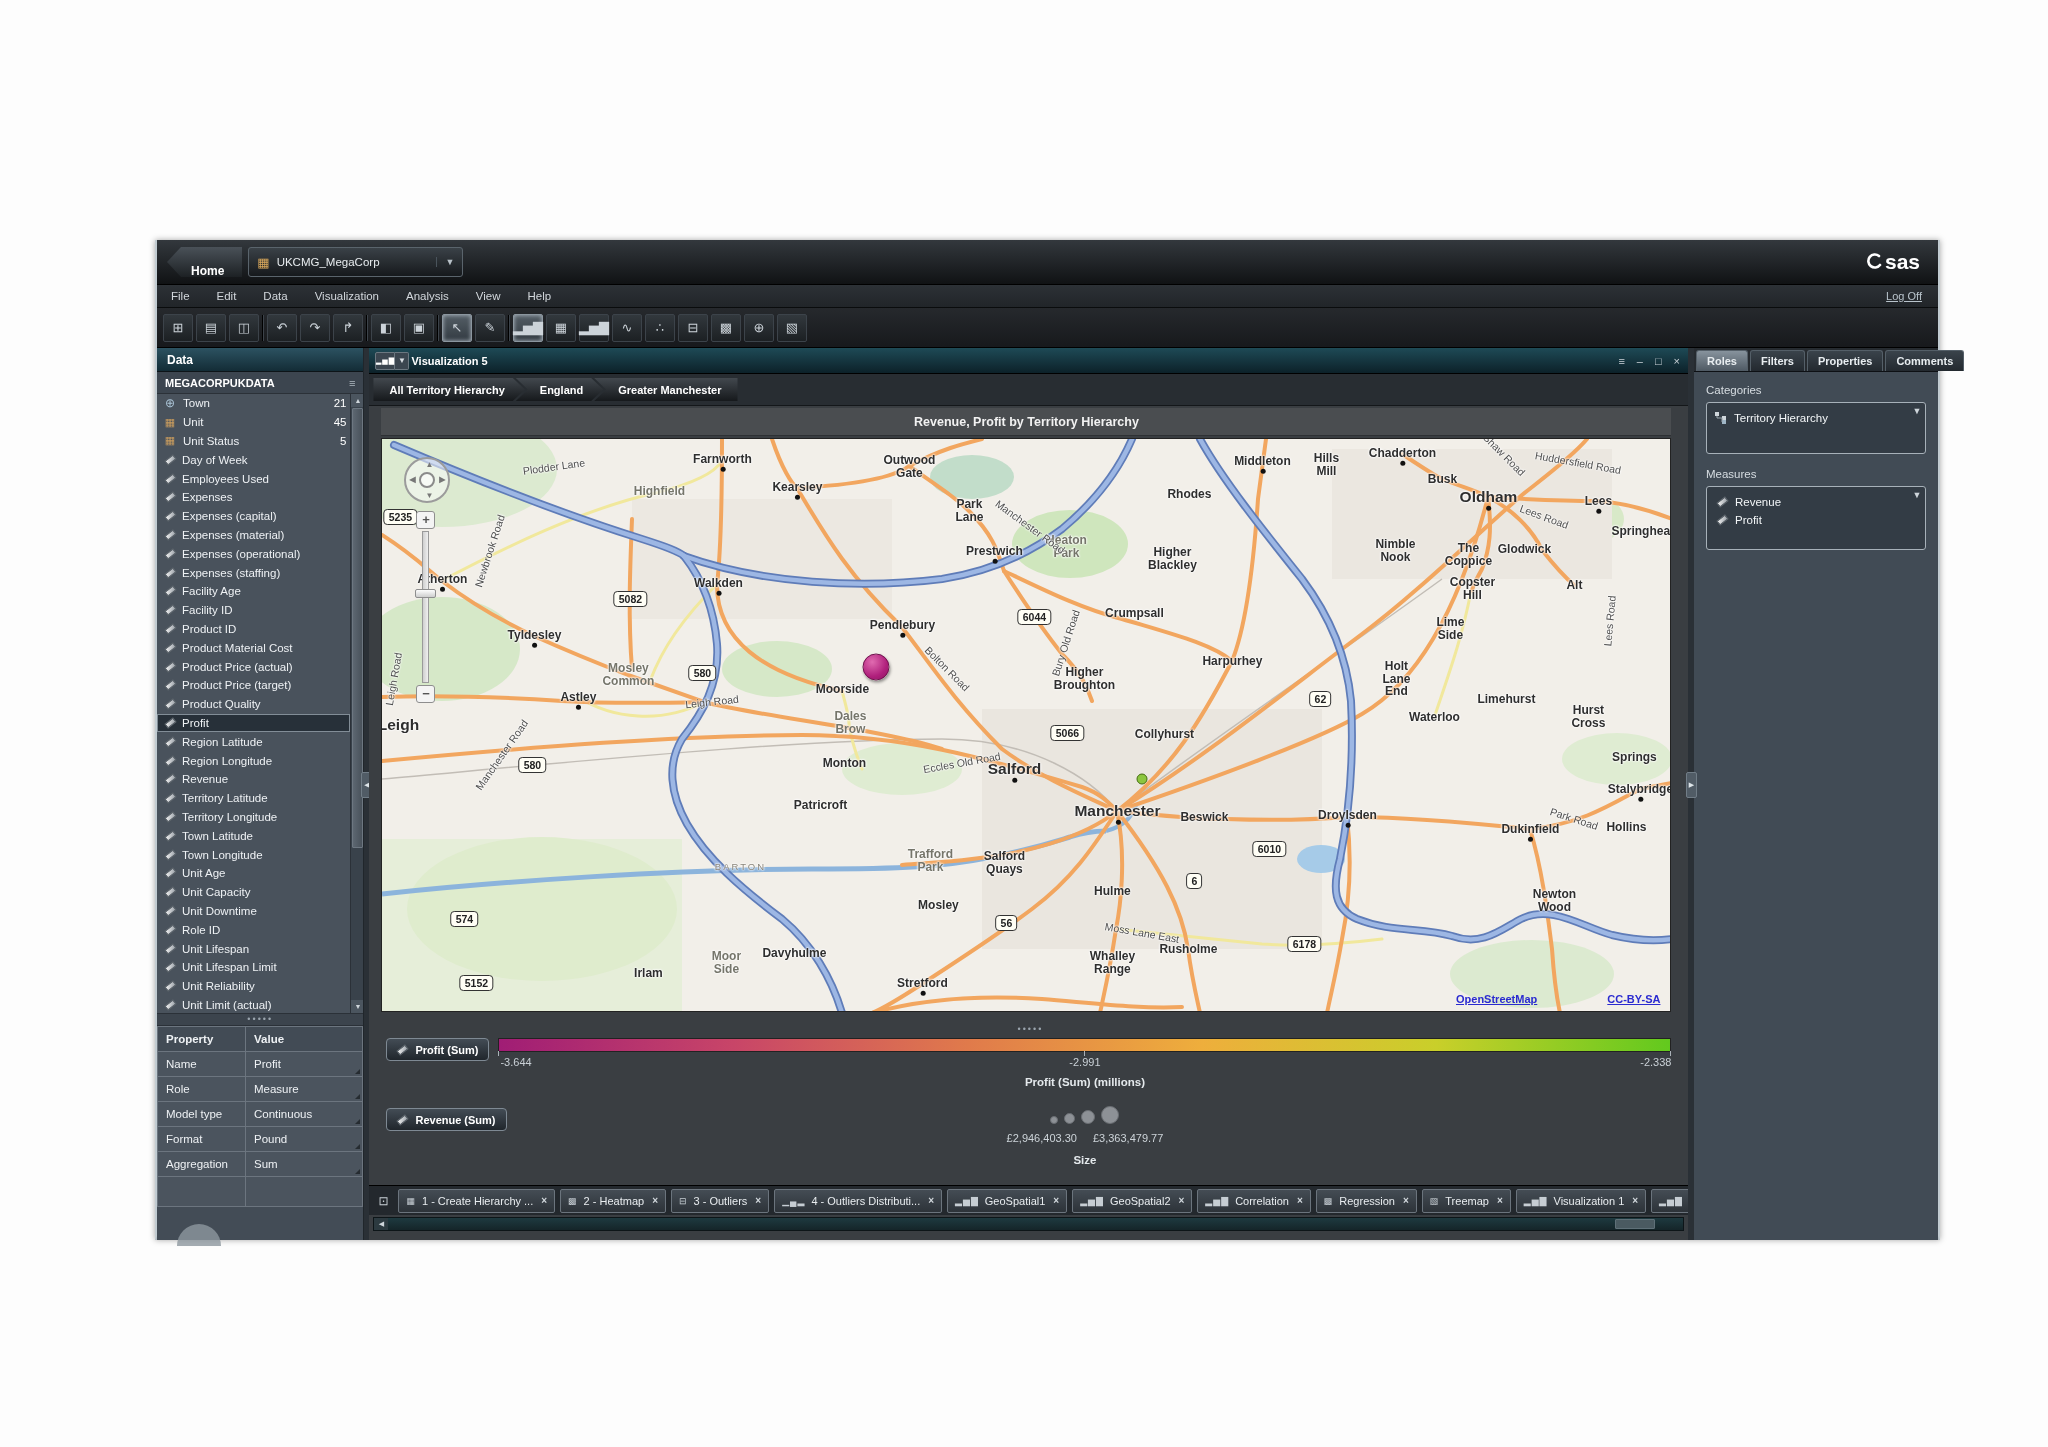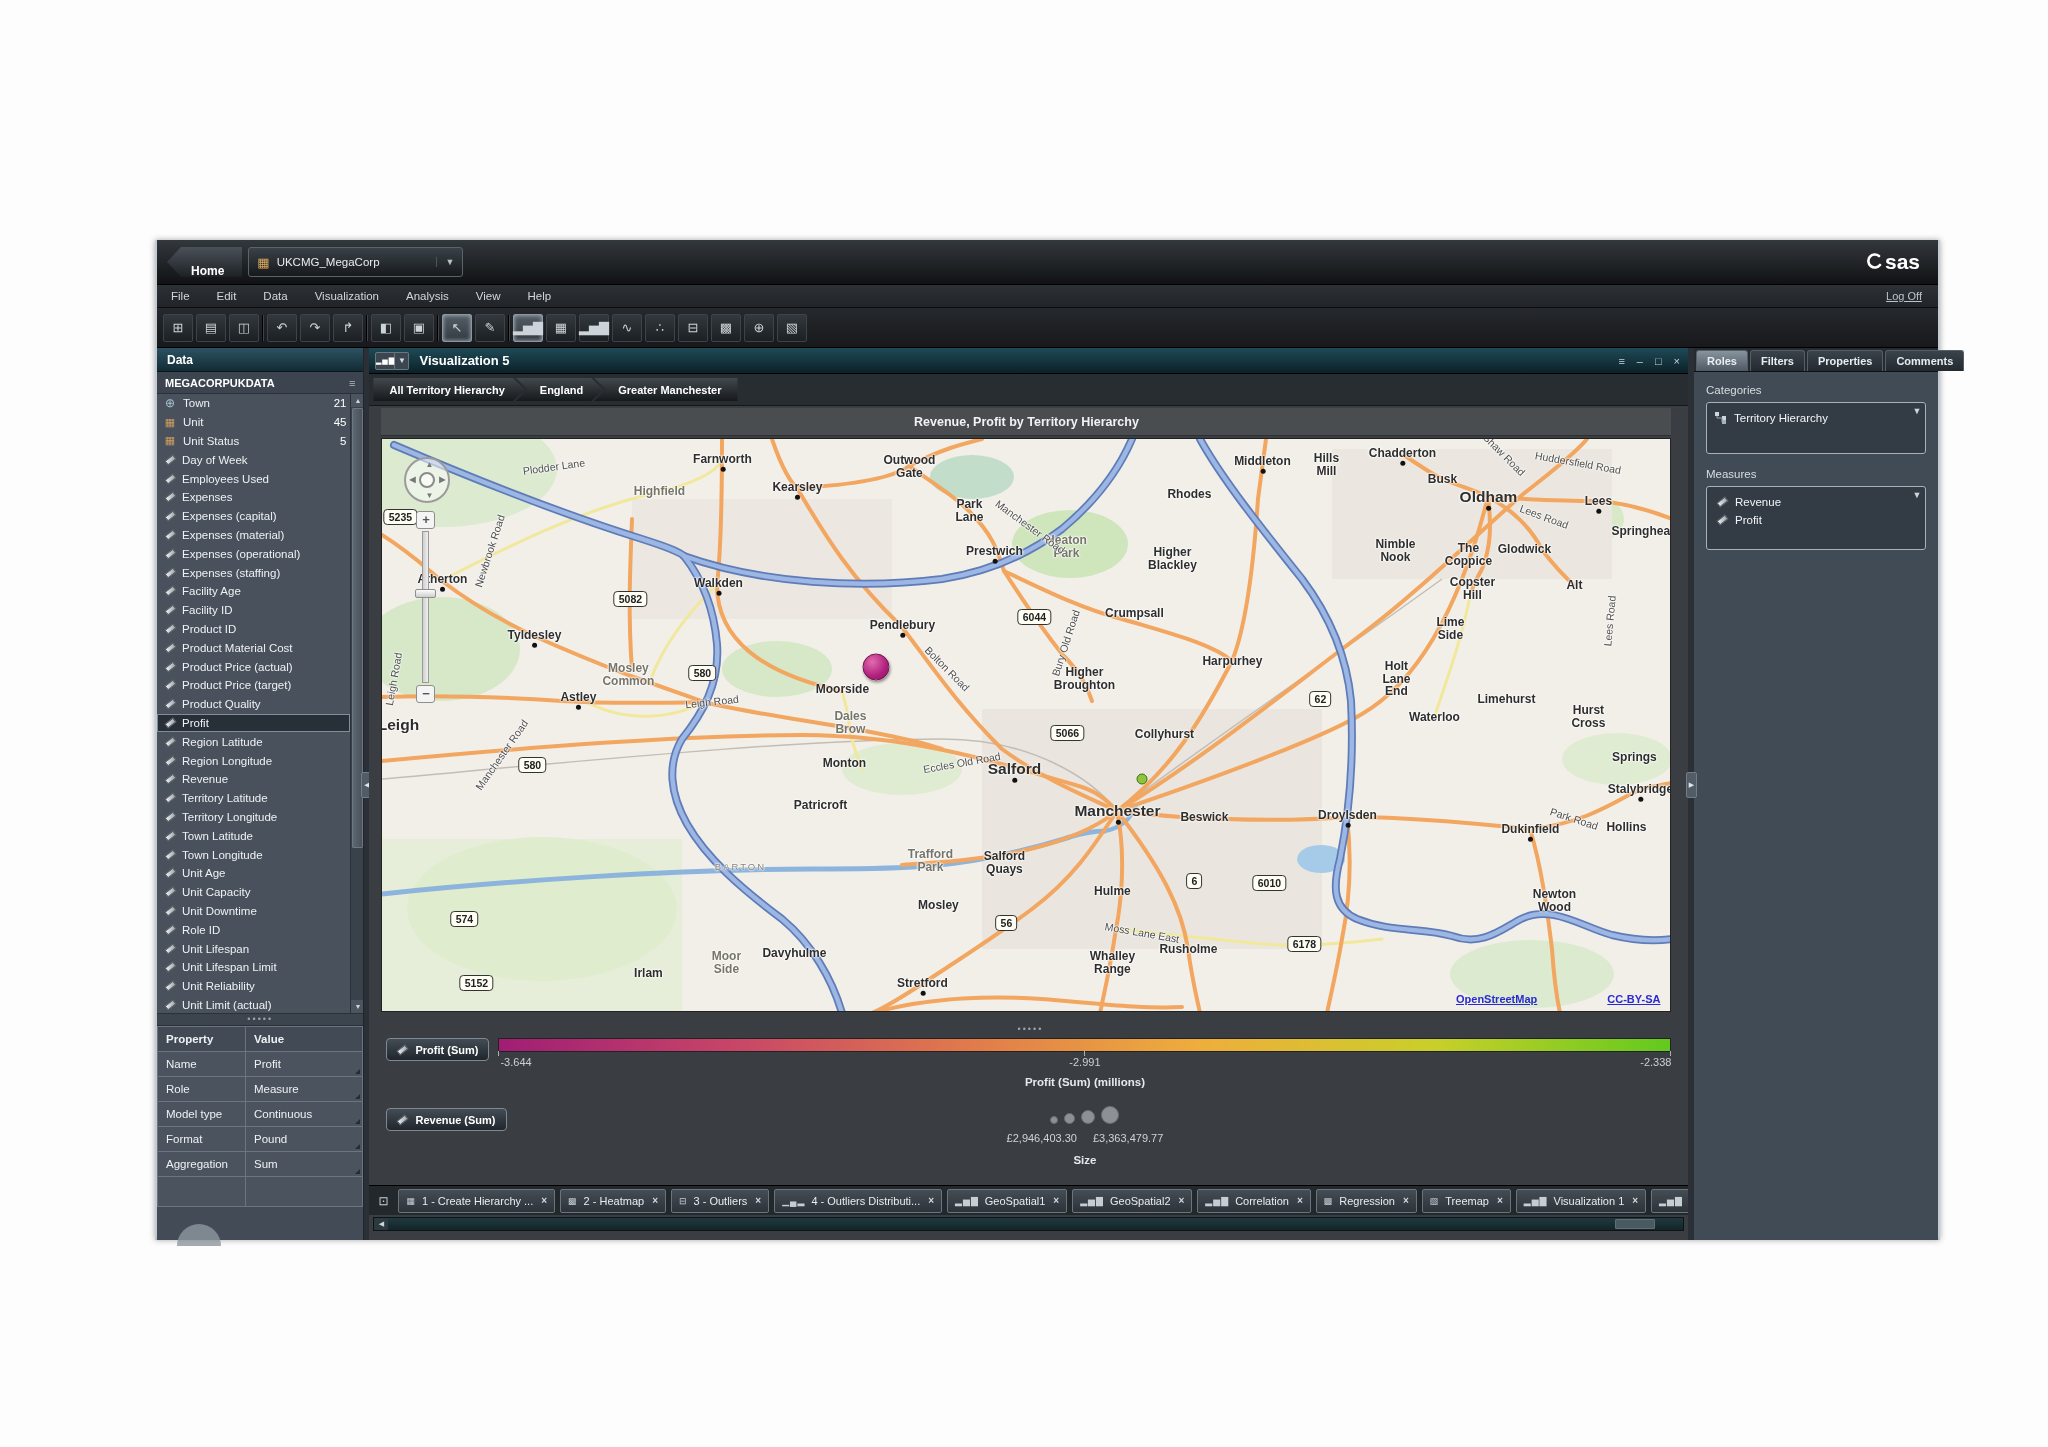--- a/index.html
+++ b/index.html
@@ -65,21 +65,21 @@
   table.pv tr.empty td{height:30px;} table.pv tr.empty td::after{display:none;}
   .lfiller{flex:1;position:relative;background:#434c56;}
   .lfiller .knob{position:absolute;left:20px;bottom:-6px;width:44px;height:22px;border-radius:22px 22px 0 0;background:#8d979f;opacity:.8;}
   
   .viz-hdr{position:absolute;left:0;top:0;right:0;height:26px;background:linear-gradient(#1e4a56,#0c2129);border-bottom:1px solid #000;
            display:flex;align-items:center;color:#fff;}
   .viz-hdr .vic{width:20px;height:18px;margin-left:6px;background:#3b4650;border:1px solid #6b7780;border-radius:2px 0 0 2px;
                 display:flex;align-items:center;justify-content:center;font-size:7px;color:#fff;letter-spacing:1px;}
   .viz-hdr .vcaret{width:14px;height:18px;background:#3b4650;border:1px solid #6b7780;border-left:none;border-radius:0 2px 2px 0;
                    display:flex;align-items:center;justify-content:center;font-size:8px;color:#d6dce1;}
-  .viz-hdr .vtitle{margin-left:10px;font-weight:bold;font-size:13px;}
+  .viz-hdr .vtitle{margin-left:2px;font-weight:bold;font-size:11px;}
   .viz-hdr .vctrls{margin-left:auto;margin-right:8px;display:flex;gap:12px;color:#ccd3d9;font-size:11px;}
   .crumbbar{position:absolute;left:0;top:26px;right:0;height:32px;background:#282d32;border-bottom:1px solid #14171a;display:flex;align-items:center;padding-left:4px;}
   .crumb{height:23px;background:linear-gradient(#42484e,#16191c);color:#fff;font-weight:bold;font-size:11px;
          display:flex;align-items:center;padding:0 20px 0 16px;margin-right:-9px;position:relative;}
   .crumb.first{clip-path:polygon(0 0,calc(100% - 12px) 0,100% 50%,calc(100% - 12px) 100%,0 100%);z-index:3;}
   .crumb.mid{clip-path:polygon(0 0,calc(100% - 12px) 0,100% 50%,calc(100% - 12px) 100%,0 100%,12px 50%);z-index:2;padding-left:24px;}
   .crumb.last{clip-path:polygon(0 0,100% 0,100% 100%,0 100%,12px 50%);z-index:1;padding-left:24px;padding-right:16px;}
   .viz-body{position:absolute;left:0;top:58px;right:0;bottom:0;background:#3a3e42;}
   .map-title{position:absolute;left:12px;top:2px;width:1290px;height:28px;background:#4a4d50;color:#f2f2f2;font-weight:bold;font-size:12.5px;
              display:flex;align-items:center;justify-content:center;border-bottom:1px solid #2e3134;}
@@ -742,21 +742,21 @@
                 <div class="shield" style="left: 248px; top: 160px;">5082</div>
                 <div class="shield" style="left: 320px; top: 234px;">580</div>
                 <div class="shield" style="left: 150px; top: 326px;">580</div>
                 <div class="shield" style="left: 652px; top: 178px;">6044</div>
                 <div class="shield" style="left: 938px; top: 260px;">62</div>
                 <div class="shield" style="left: 685px; top: 294px;">5066</div>
                 <div class="shield" style="left: 82px; top: 480px;">574</div>
                 <div class="shield" style="left: 94px; top: 544px;">5152</div>
                 <div class="shield" style="left: 624px; top: 484px;">56</div>
                 <div class="shield" style="left: 812px; top: 442px;">6</div>
-                <div class="shield" style="left: 887px; top: 444px;">6010</div>
+                <div class="shield" style="left: 887px; top: 410px;">6010</div>
                 <div class="shield" style="left: 922px; top: 505px; text-align: center;">6178</div>
                 <div class="bubble" style="left: 494px; top: 228px;"></div>
                 <div class="gdot" style="left: 760px; top: 340px;"></div>
               </div>
           <div class="znav">
             <span class="n">▲</span>
             <span class="s">▼</span>
             <span class="w">◀</span>
             <span class="e">▶</span>
             <span class="ring"></span>

